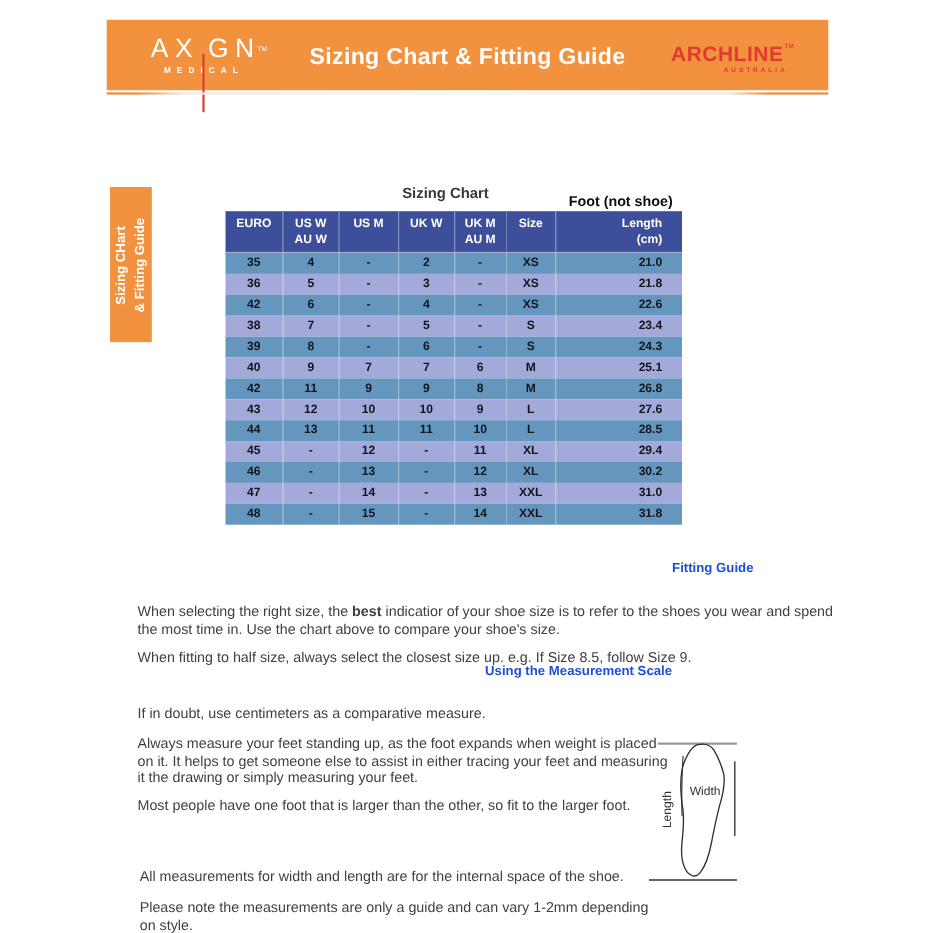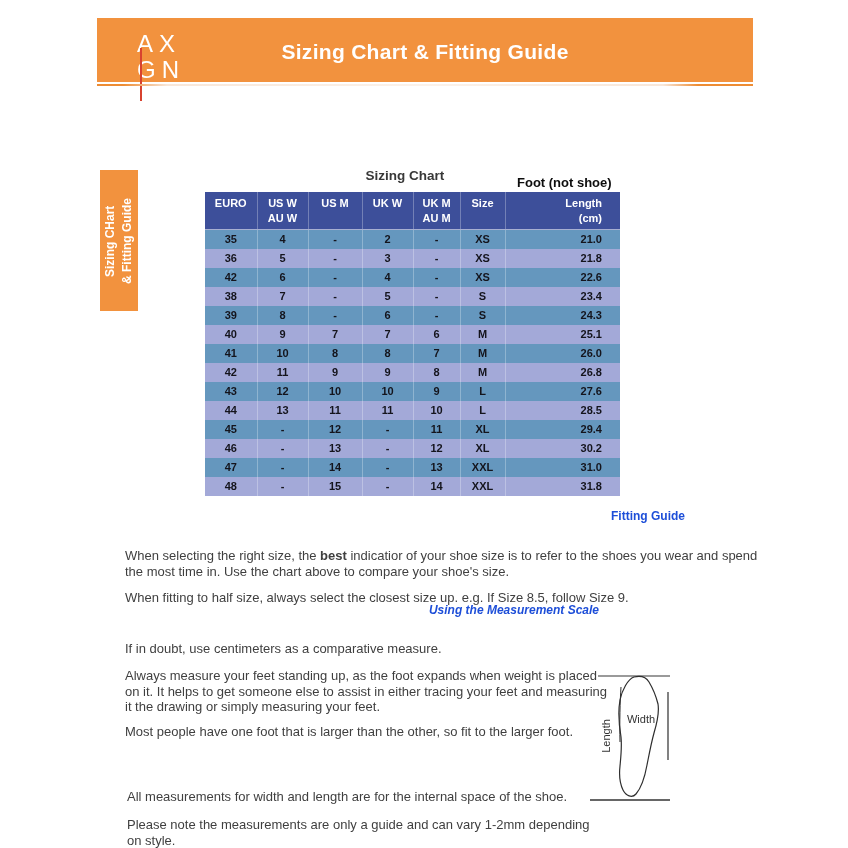--- a/index.html
+++ b/index.html
@@ -15,21 +15,21 @@
   body{
     width:848px;height:848px;background:#ffffff;
     font-family:"Liberation Sans", sans-serif;
     position:relative;overflow:hidden;color:var(--body-text);
   }
   .abs{position:absolute;}
 
   
   .banner{left:97px;top:18px;width:656px;height:64px;background:var(--orange);}
   .axign-logo{left:40px;top:13px;color:#fff;}
-  .axign-word{display:flex;align-items:flex-start;font-size:24px;line-height:26px;letter-spacing:6px;font-weight:400;flex-direction:column;}
+  .axign-word{display:flex;align-items:flex-end;font-size:24px;line-height:26px;letter-spacing:6px;font-weight:400;}
   .axign-gap{position:relative;width:8px;}
   .axign-line{position:absolute;left:3px;top:-9px;width:2px;height:53px;background:var(--line-red);}
   .axign-tm{font-size:6px;letter-spacing:0;margin-left:-3px;margin-top:1px;}
   .axign-sub{font-size:7.5px;font-weight:700;letter-spacing:5.5px;margin-top:1px;margin-left:12px;}
   .banner-title{left:150px;right:150px;top:22px;text-align:center;font-size:21px;font-weight:700;color:#fff;letter-spacing:0.3px;}
   .archline-logo{left:513px;top:21px;width:130px;color:var(--brand-red);}
   .arch-word{font-size:19px;font-weight:700;letter-spacing:0.5px;display:flex;align-items:flex-start;}
   .arch-tm{font-size:5.5px;margin-top:1px;margin-left:1px;}
   .arch-sub{font-size:6px;font-weight:700;letter-spacing:2.6px;text-align:right;margin-top:0;padding-right:24px;}
   .banner-rule{left:97px;top:84px;width:656px;height:2px;
@@ -55,21 +55,21 @@
     font-size:11px;font-weight:700;color:#14141c;text-align:center;
     height:19px;line-height:19px;padding:0;
   }
   .size-table tbody tr:nth-child(odd){background:var(--row-dark);}
   .size-table tbody tr:nth-child(even){background:var(--row-light);}
   .size-table th:last-child, .size-table td:last-child{text-align:right;padding-right:18px;}
 
   
   .h2{font-size:12px;font-weight:700;color:#1d4ed8;text-align:right;}
   .fitting-h{left:125px;top:509px;width:560px;}
-  .measure-h{left:129px;top:603px;width:470px;font-style:italic;}
+  .measure-h{left:141px;top:603px;width:470px;}
   .para{font-size:13px;line-height:15.5px;color:var(--body-text);white-space:pre-line;}
   .p-fit1{left:125px;top:535px;width:660px;}
   .p-fit2{left:125px;top:577px;width:660px;}
   .p-ms1{left:125px;top:628px;width:560px;}
   .p-ms2{left:125px;top:655px;width:560px;}
   .p-ms3{left:125px;top:711px;width:560px;}
   .p-ms4{left:127px;top:776px;width:560px;}
   .p-ms5{left:127px;top:804px;width:540px;}
   .bold{font-weight:700;}
 
@@ -85,20 +85,27 @@
       <span>AX</span>
       <span class="axign-gap">
           <i class="axign-line"></i>
         </span>
       <span>GN</span>
       <span class="axign-tm">TM</span>
     </div>
     <div class="axign-sub">MEDICAL</div>
   </div>
   <div class="abs banner-title">Sizing Chart &amp; Fitting Guide</div>
+  <div class="abs archline-logo">
+    <div class="arch-word">
+      <span>ARCHLINE</span>
+      <span class="arch-tm">TM</span>
+    </div>
+    <div class="arch-sub">AUSTRALIA</div>
+  </div>
 </div>
 <div class="abs banner-rule"></div>
 
 <div class="abs side-tab">
   <div class="tab-text">
     <div>Sizing CHart</div>
     <div>&amp; Fitting Guide</div>
   </div>
 </div>
 
@@ -192,29 +199,20 @@
       <tr>
         <td>40</td>
         <td>9</td>
         <td>7</td>
         <td>7</td>
         <td>6</td>
         <td>M</td>
         <td>25.1</td>
       </tr>
       <tr>
-        <td>41</td>
-        <td>10</td>
-        <td>8</td>
-        <td>8</td>
-        <td>7</td>
-        <td>M</td>
-        <td>26.0</td>
-      </tr>
-      <tr>
         <td>42</td>
         <td>11</td>
         <td>9</td>
         <td>9</td>
         <td>8</td>
         <td>M</td>
         <td>26.8</td>
       </tr>
       <tr>
         <td>43</td>

